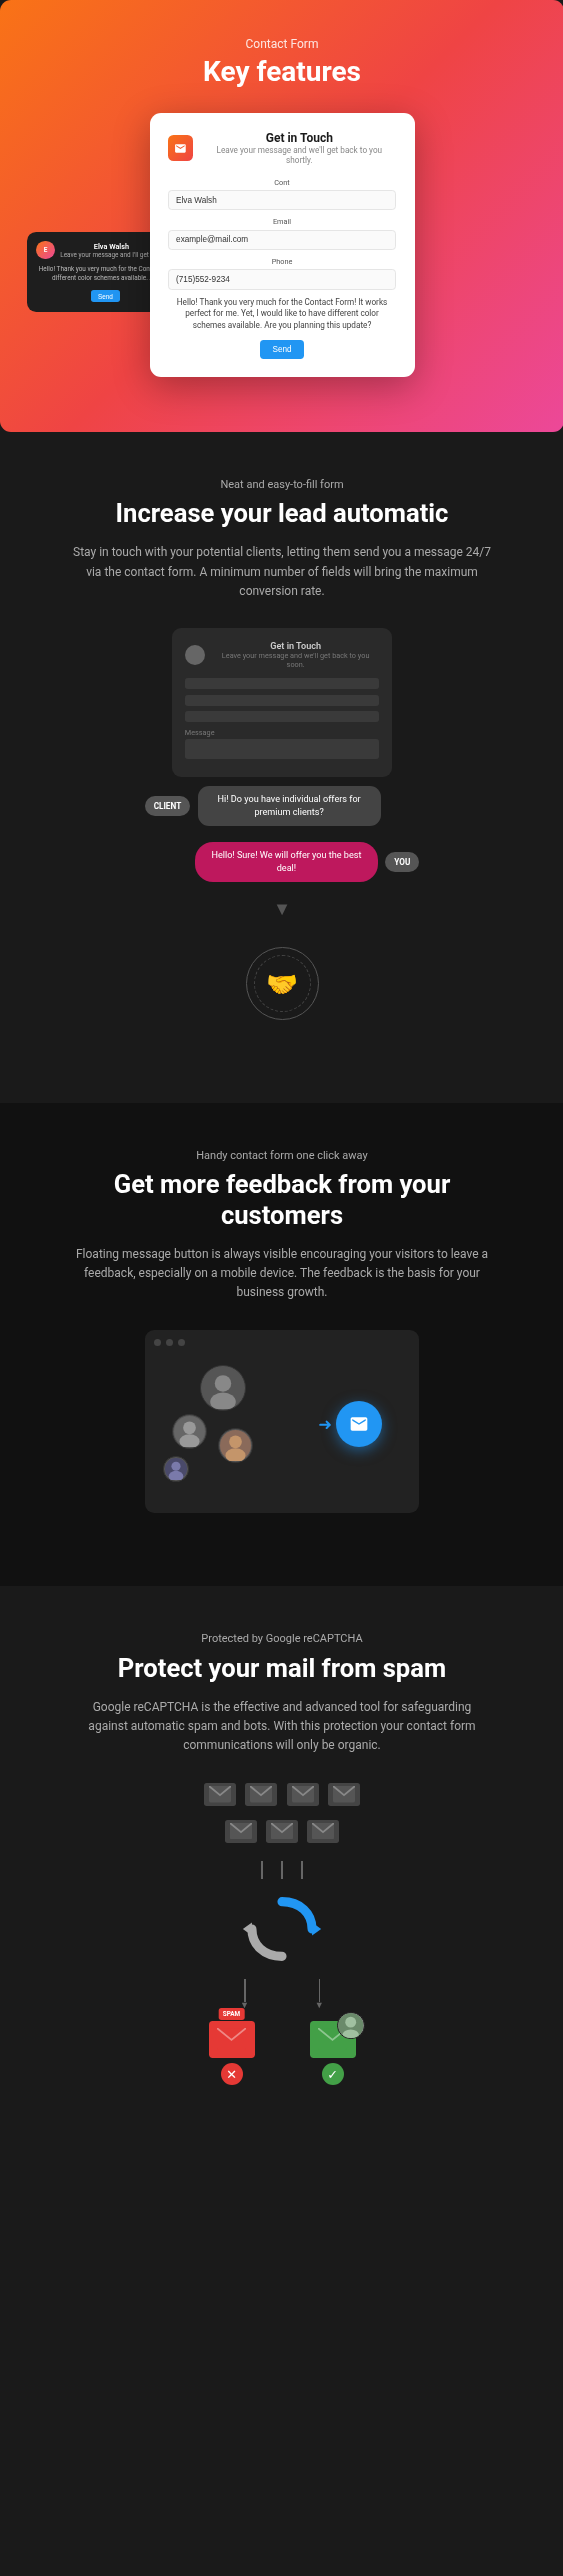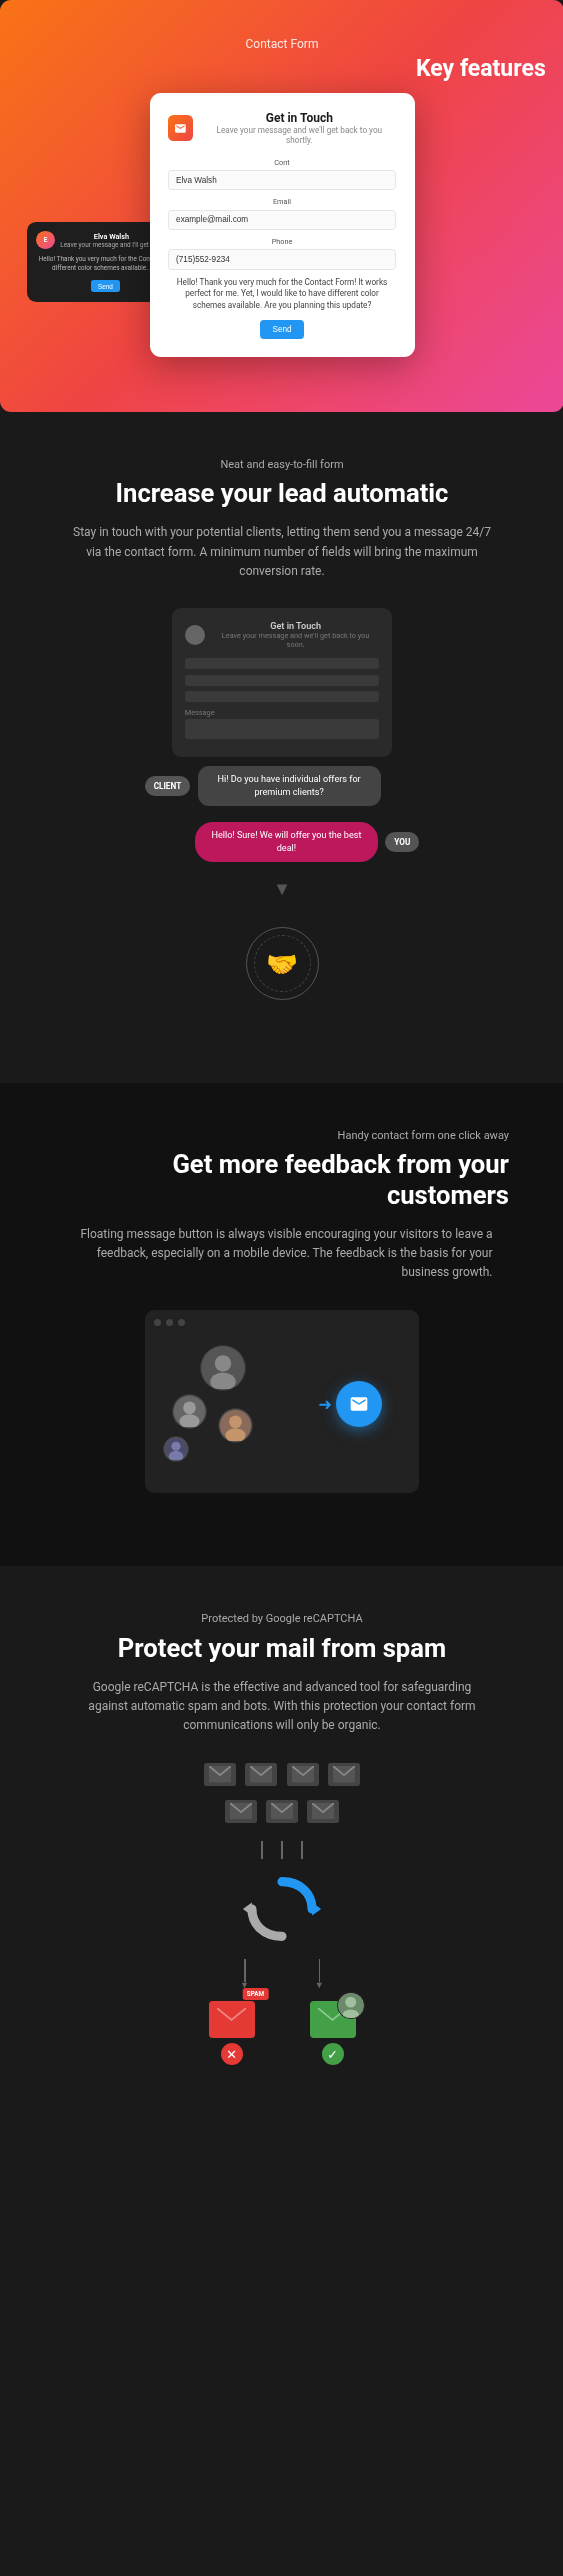--- a/index.html
+++ b/index.html
@@ -19,25 +19,24 @@
       text-align: center;
       position: relative;
       border-radius: 11px;
     }
     .hero-subtitle {
       font-size: 12px;
       color: rgba(255,255,255,0.85);
       margin-bottom: 3.7px;
     }
     .hero-title {
-      font-size: 23px;
+      font-size: 28px;
       font-weight: 700;
       color: #fff;
-      margin-bottom: 11px;
-      text-align: right;
+      margin-bottom: 25px;
     }
 
     
     .contact-card {
       background: #fff;
       border-radius: 11px;
       padding: 18.3px;
       width: 265px;
       margin: 0 auto;
       position: relative;
@@ -310,21 +309,21 @@
       text-align: center;
       color: #555;
       font-size: 18.3px;
       margin: 4.6px 0;
     }
 
     
     .section-dark {
       background: #111;
       padding: 46px 55px;
-      text-align: right;
+      text-align: center;
     }
 
     
     .float-demo {
       margin: 27.4px auto;
       width: 274px;
       height: 183px;
       background: #222;
       border-radius: 9.1px;
       position: relative;
@@ -713,21 +712,21 @@
 
       <div class="result-item">
         <div style="position:relative;">
           <div class="result-envelope spam">
             <svg width="29" height="22" viewBox="0 0 32 24">
                 <rect width="32" height="24" rx="2" fill="#e53935"></rect>
                 <polyline points="0,0 16,13 32,0" fill="none" stroke="rgba(255,255,255,0.4)" stroke-width="2"></polyline>
               </svg>
           </div>
 
-          <div style="position:absolute;top:-12.8px;left:50%;transform:translateX(-50%);background:#e53935;border-radius:2.7px;padding:1.8px 4.6px;font-size:6.4px;color:white;font-weight:700;white-space:nowrap;margin-left:24px;">SPAM</div>
+          <div style="position:absolute;top:-12.8px;left:50%;transform:translateX(-50%);background:#e53935;border-radius:2.7px;padding:1.8px 4.6px;font-size:6.4px;color:white;font-weight:700;white-space:nowrap;">SPAM</div>
         </div>
         <div class="result-badge no">✕</div>
       </div>
 
       <div class="result-item">
         <div style="position:relative;">
           <div class="result-envelope ok">
             <svg width="29" height="22" viewBox="0 0 32 24">
                 <rect width="32" height="24" rx="2" fill="#43a047"></rect>
                 <polyline points="0,0 16,13 32,0" fill="none" stroke="rgba(255,255,255,0.4)" stroke-width="2"></polyline>

